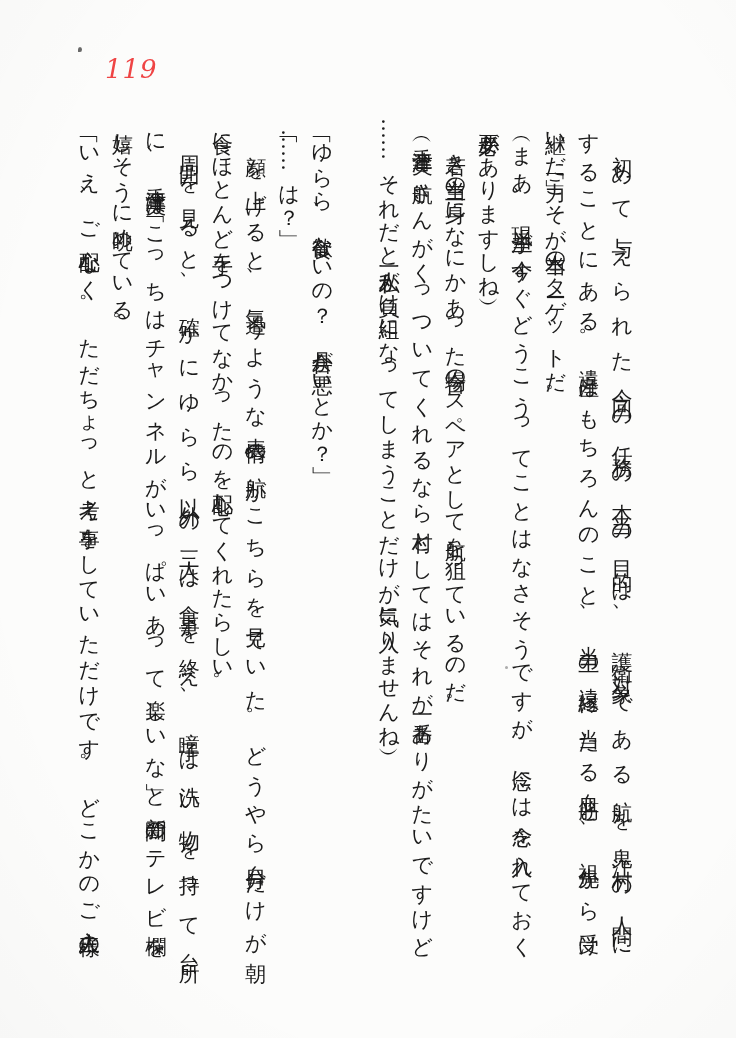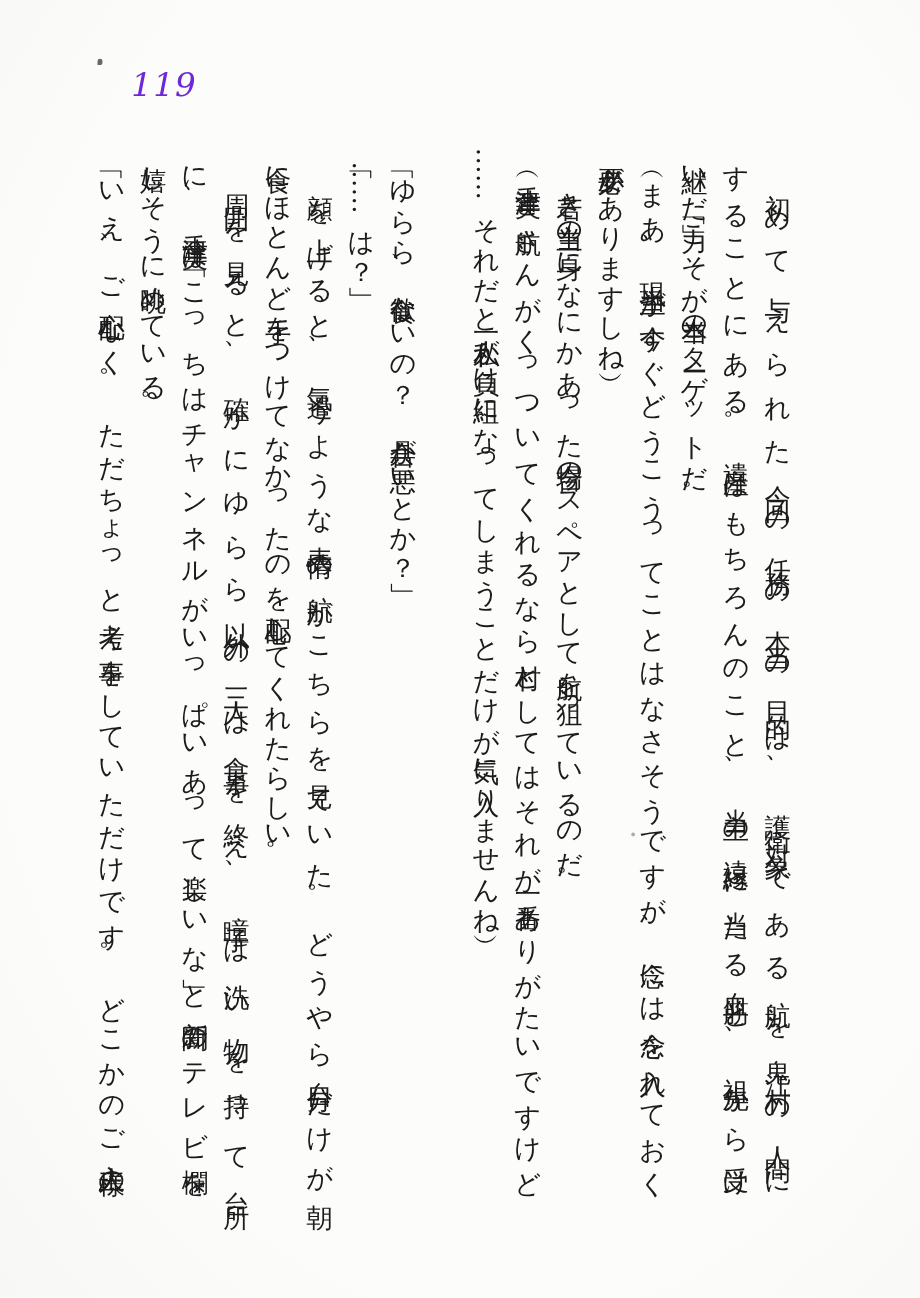--- a/index.html
+++ b/index.html
@@ -20,21 +20,21 @@
     background: radial-gradient(ellipse at 55% 45%, rgba(255,255,255,0) 70%, rgba(0,0,0,0.02) 100%);
   }
   .page-num {
     position: absolute;
     top: 54px;
     left: 105px;
     font-family: "DejaVu Serif", "Liberation Serif", serif;
     font-style: italic;
     font-size: 26px;
     letter-spacing: 1px;
-    color: #6d28d9;
+    color: #ef4444;
   }
   .text-block {
     position: absolute;
     top: 118px;
     left: 72px;
     width: 566px;
     height: 828px;
     writing-mode: vertical-rl;
     text-orientation: mixed;
     font-family: "DejaVu Serif", "Liberation Serif", serif;

